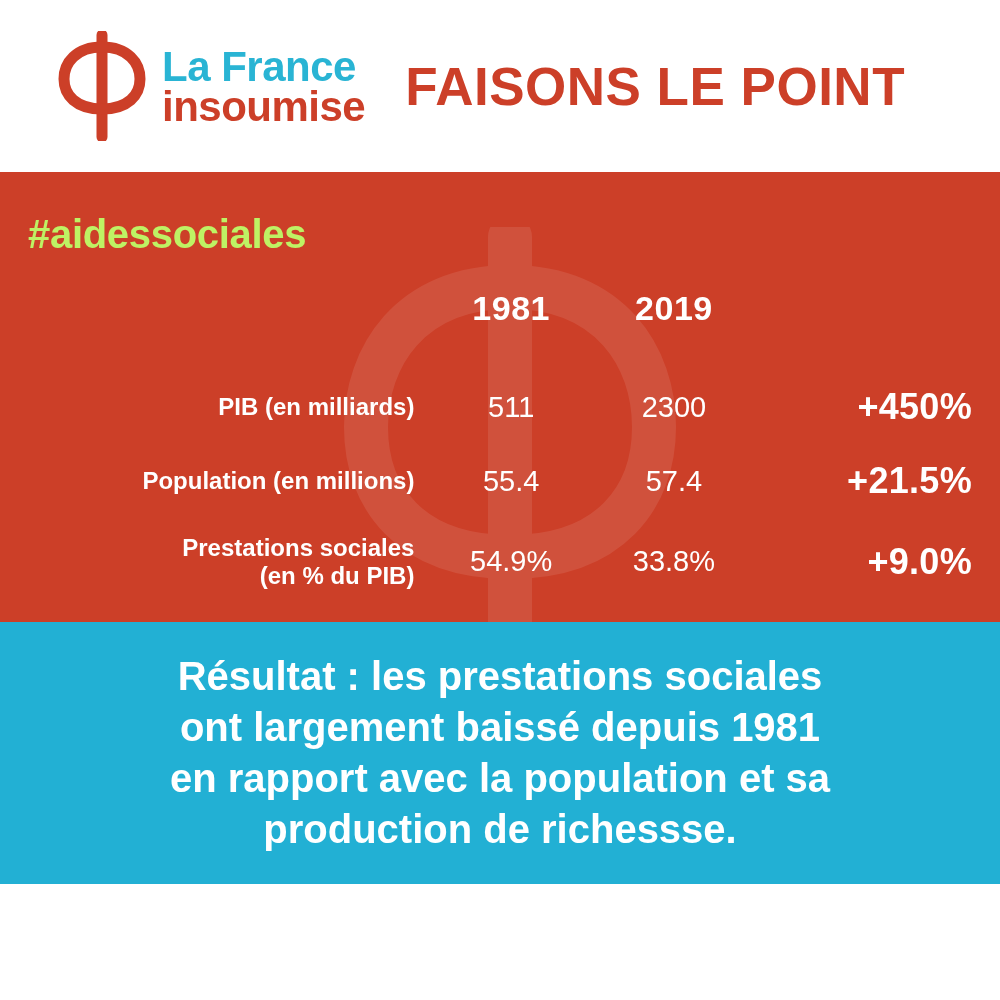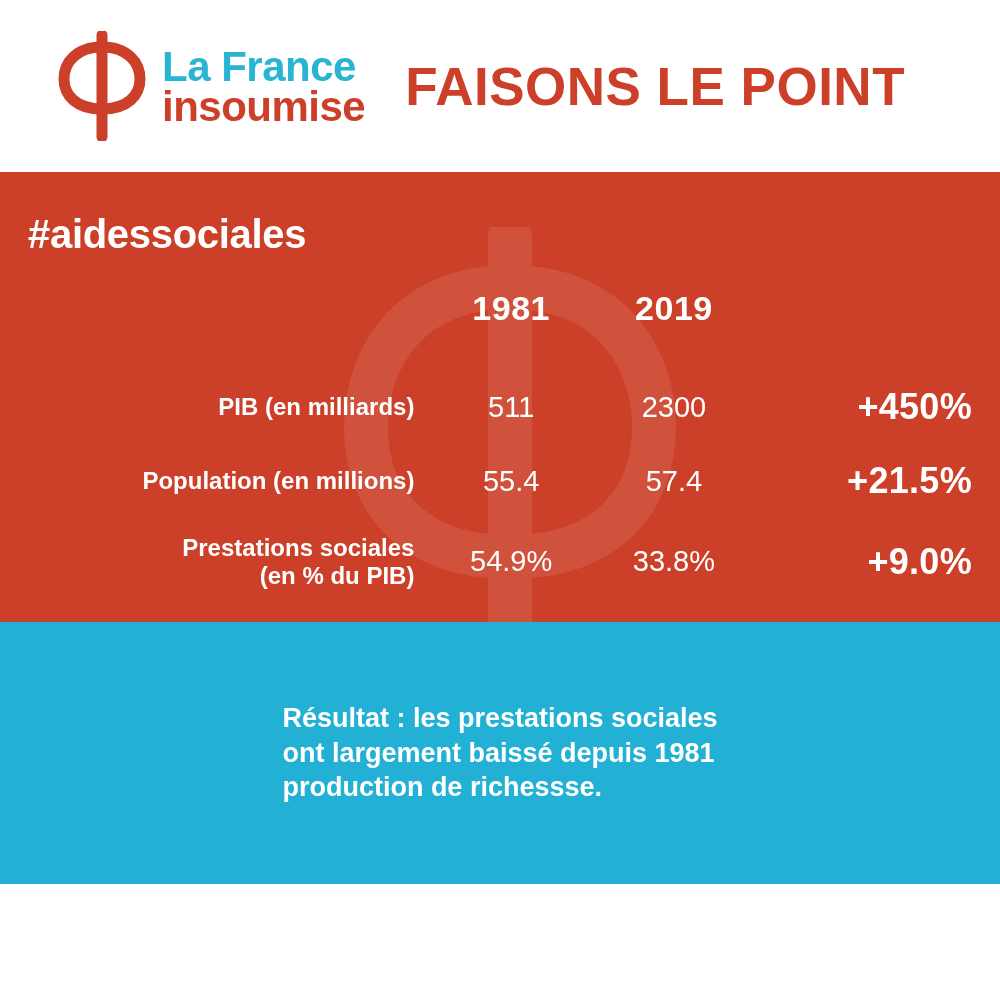--- a/index.html
+++ b/index.html
@@ -81,21 +81,21 @@
     left: 330px;
     top: 55px;
     width: 360px;
     height: 470px;
     opacity: 0.09;
     pointer-events: none;
   }
   .hashtag {
     position: relative;
     z-index: 2;
-    color: #ffffff;
+    color: #bef264;
     font-size: 40px;
     font-weight: bold;
     padding: 40px 0 0 28px;
     letter-spacing: -0.3px;
   }
 
   table.stats {
     position: relative;
     z-index: 2;
     width: 100%;
@@ -149,22 +149,23 @@
     flex: 0 0 auto;
     height: 262px;
     display: flex;
     align-items: center;
     justify-content: center;
     box-sizing: border-box;
     padding: 0 30px;
   }
   .footer-text {
     color: #ffffff;
-    font-size: 27px;
-    font-weight: bold;
+    font-size: 40px;
+    font-weight: bold;
+    text-align: center;
     line-height: 1.28;
   }
   .footer-text span { display: block; }
 </style>
 </head>
 <body>
 
 <div class="poster">
 
   <div class="header">
@@ -223,17 +224,18 @@
         <td class="col-delta">+9.0%</td>
       </tr>
     </tbody>
       </table>
   </div>
 
   <div class="footer">
     <div class="footer-text">
       <span>Résultat : les prestations sociales</span>
       <span>ont largement baissé depuis 1981</span>
+      <span>en rapport avec la population et sa</span>
       <span>production de richessse.</span>
     </div>
   </div>
 
 </div>
 
 </body></html>

